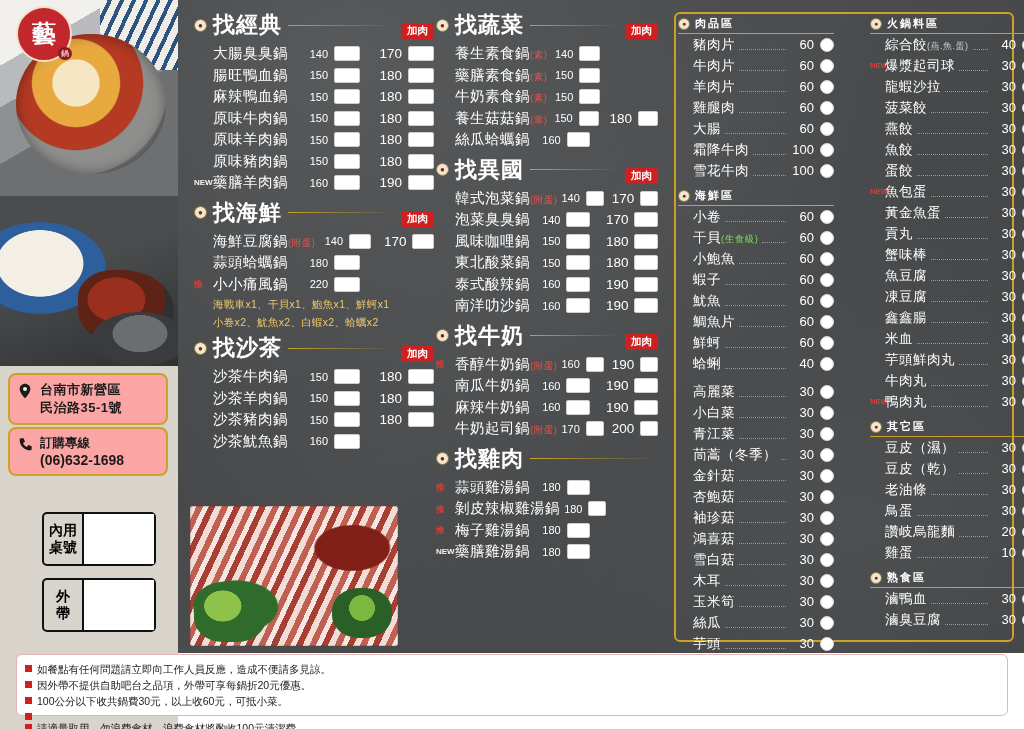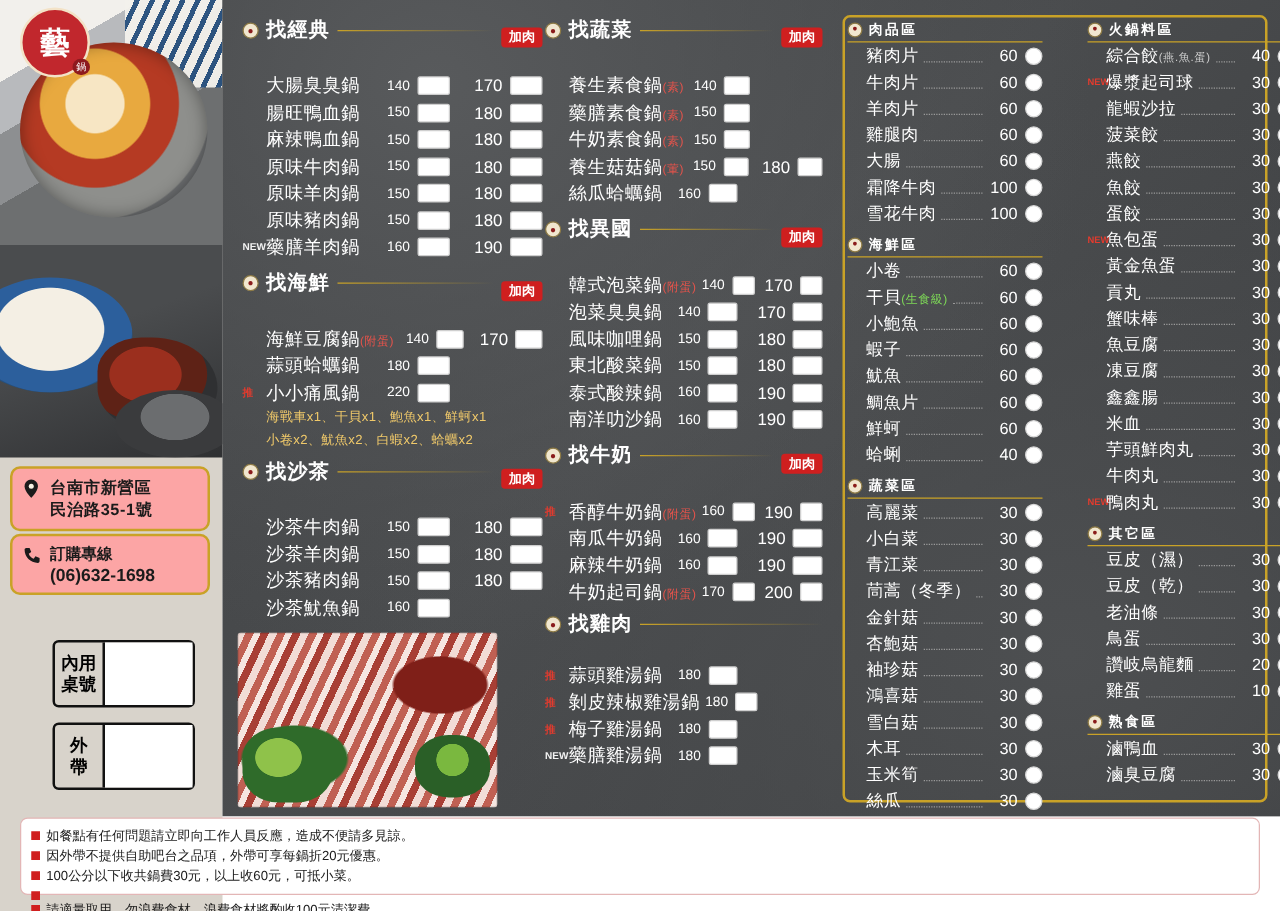--- a/index.html
+++ b/index.html
@@ -87,26 +87,26 @@
   .c4 { left:692px; top:16px; width:166px; }
 
   .panel-border { position:absolute; left:496px; top:12px; width:340px; height:630px;
     border:2px solid #c9a227; border-radius:6px; }
 
   
   .sec { position:relative; margin-bottom:4px; }
   .sec-head { display:flex; align-items:center; gap:6px; position:relative; }
   .sec-head .dot { width:13px; height:13px; border-radius:50%; background:#f1e7cf; border:1px solid #8d7a45; flex:0 0 auto;
      display:flex; align-items:center; justify-content:center; font-size:8px; color:#8a1c1c; }
-  .sec-title { color:#fff; font-size:16px; font-weight:bold; letter-spacing:1px; white-space:nowrap; }
+  .sec-title { color:#fff; font-size:22px; font-weight:bold; letter-spacing:1px; white-space:nowrap; }
   .sec-head .rule { flex:1; height:1px; background:linear-gradient(90deg,#c9a227,#c9a22700); }
   .addmeat { background:#cf1f1f; color:#fff; font-size:10.5px; font-weight:bold; border-radius:3px;
      padding:1px 6px; white-space:nowrap;margin-top:12px; }
 
-  .items { margin-top:20px; }
+  .items { margin-top:3px; }
   .row { display:flex; align-items:center; height:21.5px; color:#fff; font-size:14.5px; }
   .row .tag { width:19px; flex:0 0 19px; font-size:8.5px; font-weight:bold; color:#e23b2e; text-align:left; line-height:10px; }
   .row .tag.nw { color:#f3f3f3; font-size:8px; }
   .row .nm { flex:1; white-space:nowrap; letter-spacing:.5px; }
   .row .nm .note { font-size:9.5px; color:#e5534b; }
   .row .p { width:34px; text-align:right; font-size:11px; }
   .row .bx { width:26px; height:15px; background:#fff; border:1px solid #cfcfcf; margin-left:6px; border-radius:2px; }
   .row .p2 { width:34px; text-align:right; font-size:13.5px; margin-left:8px; }
   .row .spacer { width:32px; }
 
@@ -643,24 +643,20 @@
           </div>
           <div class="drow">
             <span class="tag"></span>
             <span class="nm">蛤蜊</span>
             <span class="lead"></span>
             <span class="p">40</span>
             <span class="cir"></span>
           </div>
         </div>
         <div class="grp">
-          <div class="sec-head2">
-            <span class="dot">●</span>
-            <span class="t">蔬菜區</span>
-          </div>
           <div class="drow">
             <span class="tag"></span>
             <span class="nm">高麗菜</span>
             <span class="lead"></span>
             <span class="p">30</span>
             <span class="cir"></span>
           </div>
           <div class="drow">
             <span class="tag"></span>
             <span class="nm">小白菜</span>

